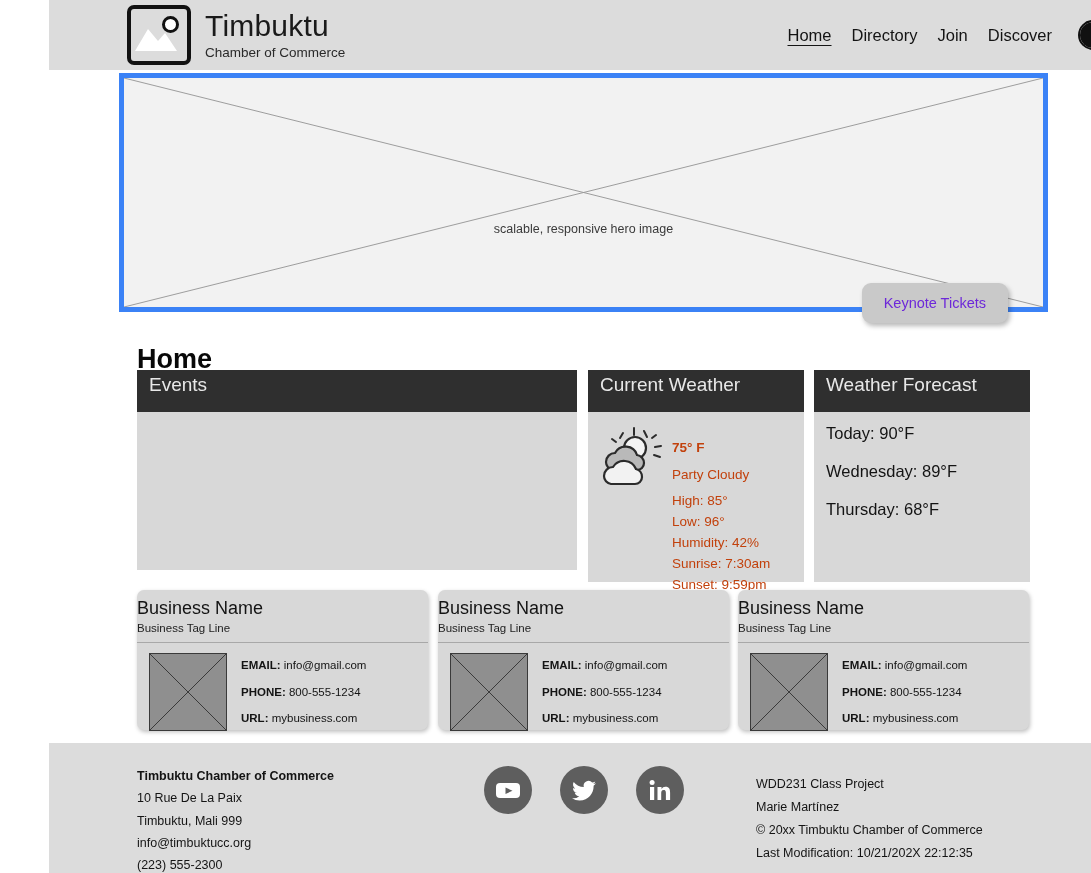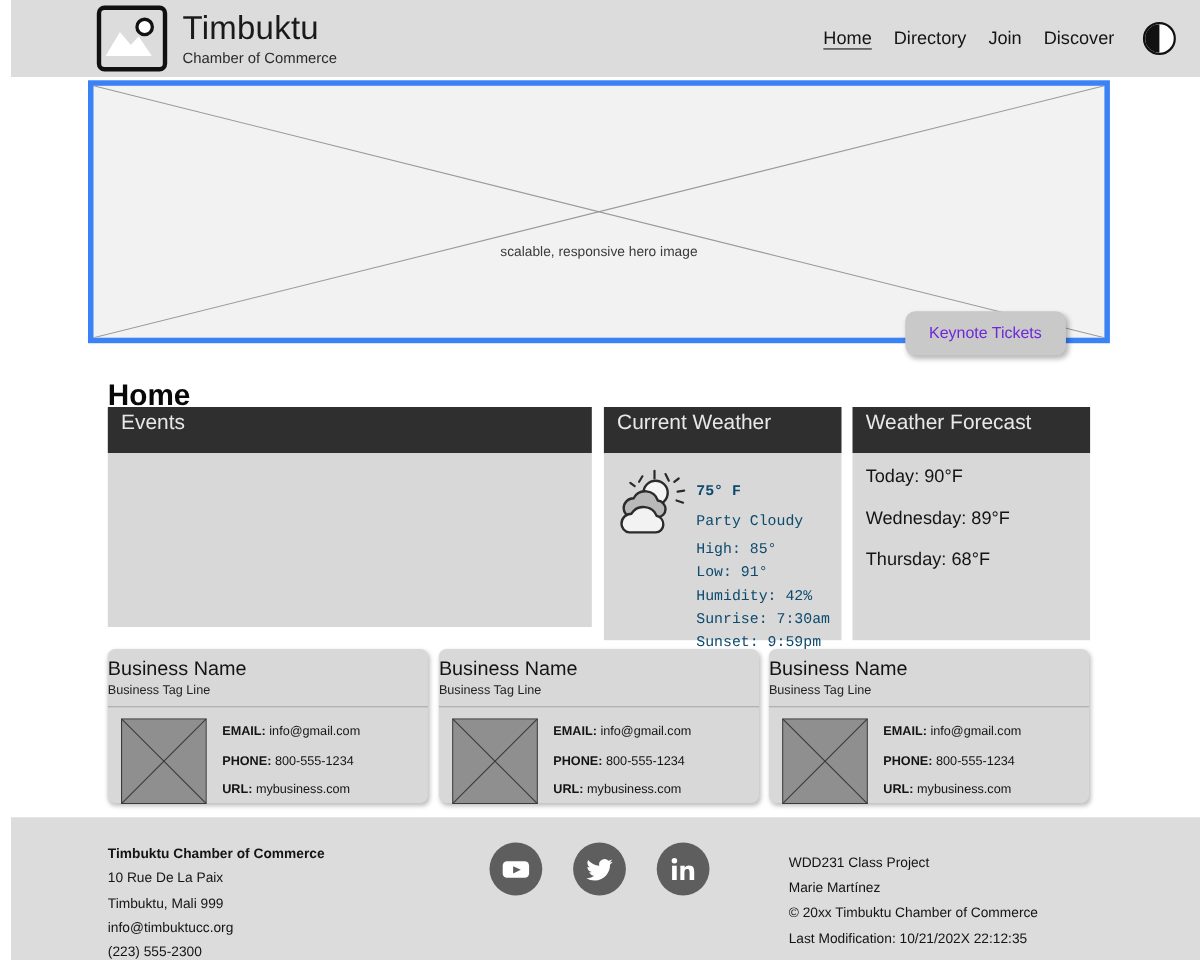--- a/index.html
+++ b/index.html
@@ -6,20 +6,21 @@
     margin: 0; padding: 0;
     width: 1091px; height: 873px;
     background: #ffffff;
     font-family: "Liberation Sans", sans-serif;
     overflow: hidden;
   }
   #page {
     position: relative;
     width: 890px; height: 873px;
     background: #ffffff;
+    margin-left: 39px;
   }
 
   
   .header {
     position: absolute;
     left: 10px; top: 0; width: 1081px; height: 70px;
     background: #dcdcdc;
     display: flex; align-items: center;
     box-sizing: border-box;
     padding: 0 22px 0 78px;
@@ -102,21 +103,21 @@
   .card-body { background: #d8d8d8; }
 
   #events-card { left: 98px; top: 370px; width: 440px; height: 186px; }
   #events-card .card-body { height: 158px; }
 
   #current-weather-card { left: 549px; top: 370px; width: 216px; height: 186px; }
   #current-weather-card .card-body {
     height: 158px; padding: 12px 10px 0 10px;
     display: flex; gap: 8px;
   }
-  .cw-text { font-size: 13.5px; color: #0c4a6e; line-height: 1.55; padding-top: 14px; font-family: Liberation Mono, monospace; }
+  .cw-text { font-size: 13.5px; color: #c2410c; line-height: 1.55; padding-top: 14px; }
   .cw-temp { font-weight: bold; font-size: 13.5px; }
   .cw-cond { margin-top: 6px; margin-bottom: 5px; }
   .cw-icon { width: 66px; height: 66px; flex: 0 0 auto; }
 
   #forecast-card { left: 775px; top: 370px; width: 216px; height: 186px; }
   #forecast-card .card-body {
     height: 158px; padding: 12px 0 0 12px;
   }
   .fc-row { font-size: 16.5px; color: #141414; margin-bottom: 19px; }
   .fc-row b { font-weight: normal; }
@@ -225,21 +226,21 @@
           <line x1="56" y1="31" x2="62" y2="33"></line>
         </g>
         <circle cx="37" cy="24" r="11" fill="#f4f4f4" stroke="#2b2b2b" stroke-width="2.2"></circle>
         <path d="M8 38 a9 9 0 0 1 9-9 a12 12 0 0 1 22 2 a8 8 0 0 1 7 8 a7 7 0 0 1-7 7 H15 a8 8 0 0 1-7-8 z" fill="#b9b9b9" stroke="#2b2b2b" stroke-width="2.2"></path>
         <path d="M6 52 a9 9 0 0 1 9-9 a13 13 0 0 1 23 2 a8 8 0 0 1 6 8 a7 7 0 0 1-7 7 H13 a8 8 0 0 1-7-8 z" fill="#f2f2f2" stroke="#2b2b2b" stroke-width="2.2"></path>
       </svg>
       <div class="cw-text">
         <div class="cw-temp">75° F</div>
         <div class="cw-cond">Party Cloudy</div>
         <div>High: 85°</div>
-        <div>Low: 91°</div>
+        <div>Low: 96°</div>
         <div>Humidity: 42%</div>
         <div>Sunrise: 7:30am</div>
         <div>Sunset: 9:59pm</div>
       </div>
     </div>
   </section>
 
   <section class="card" id="forecast-card">
     <div class="card-head">Weather Forecast</div>
     <div class="card-body">

